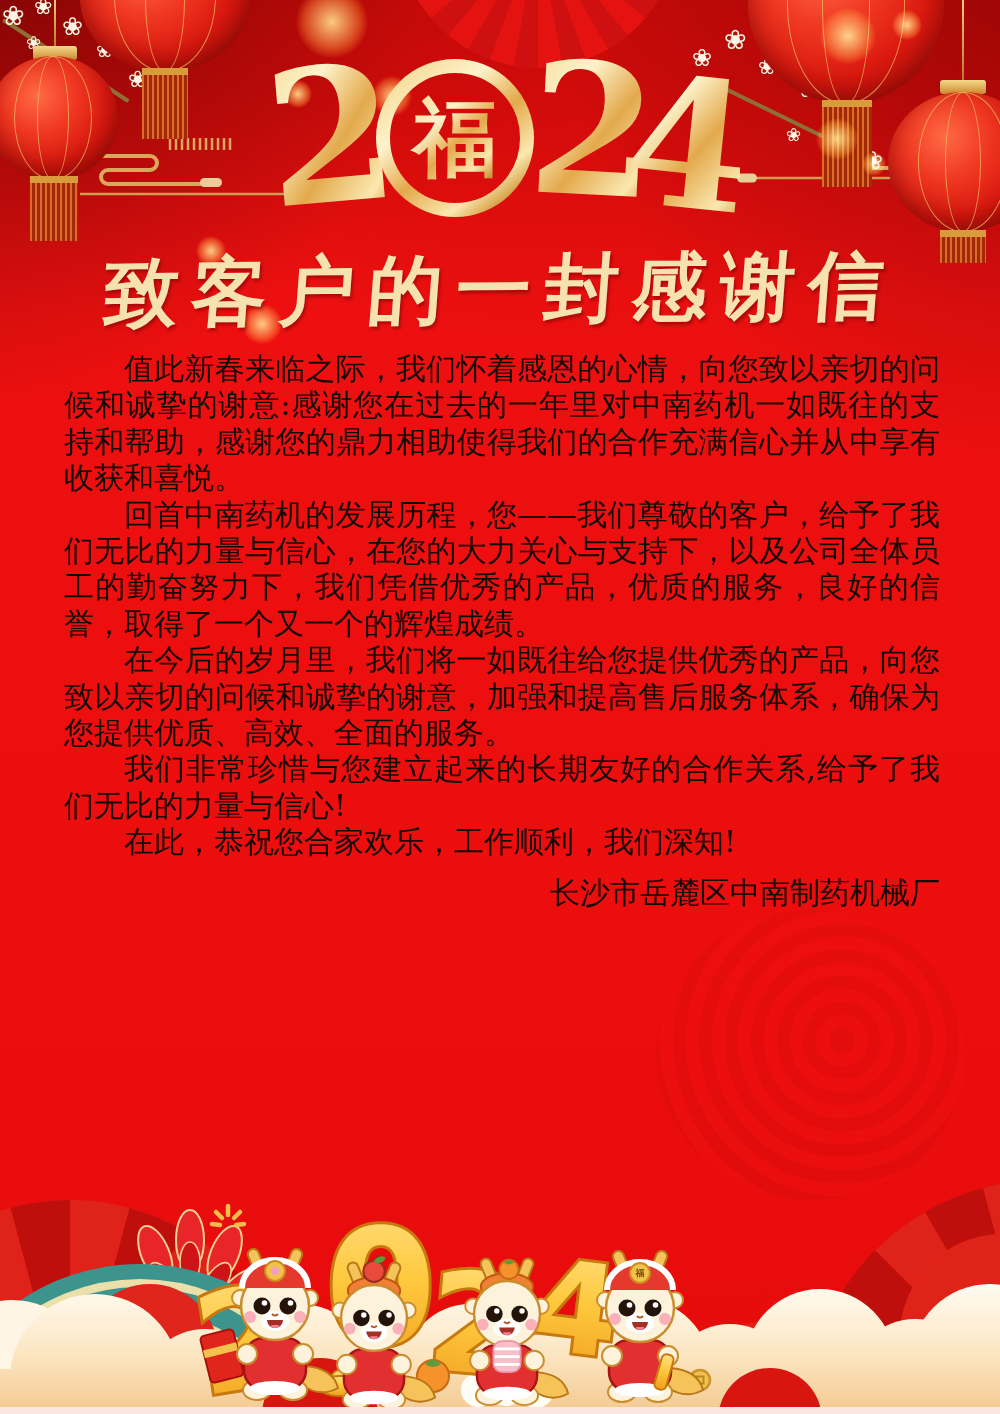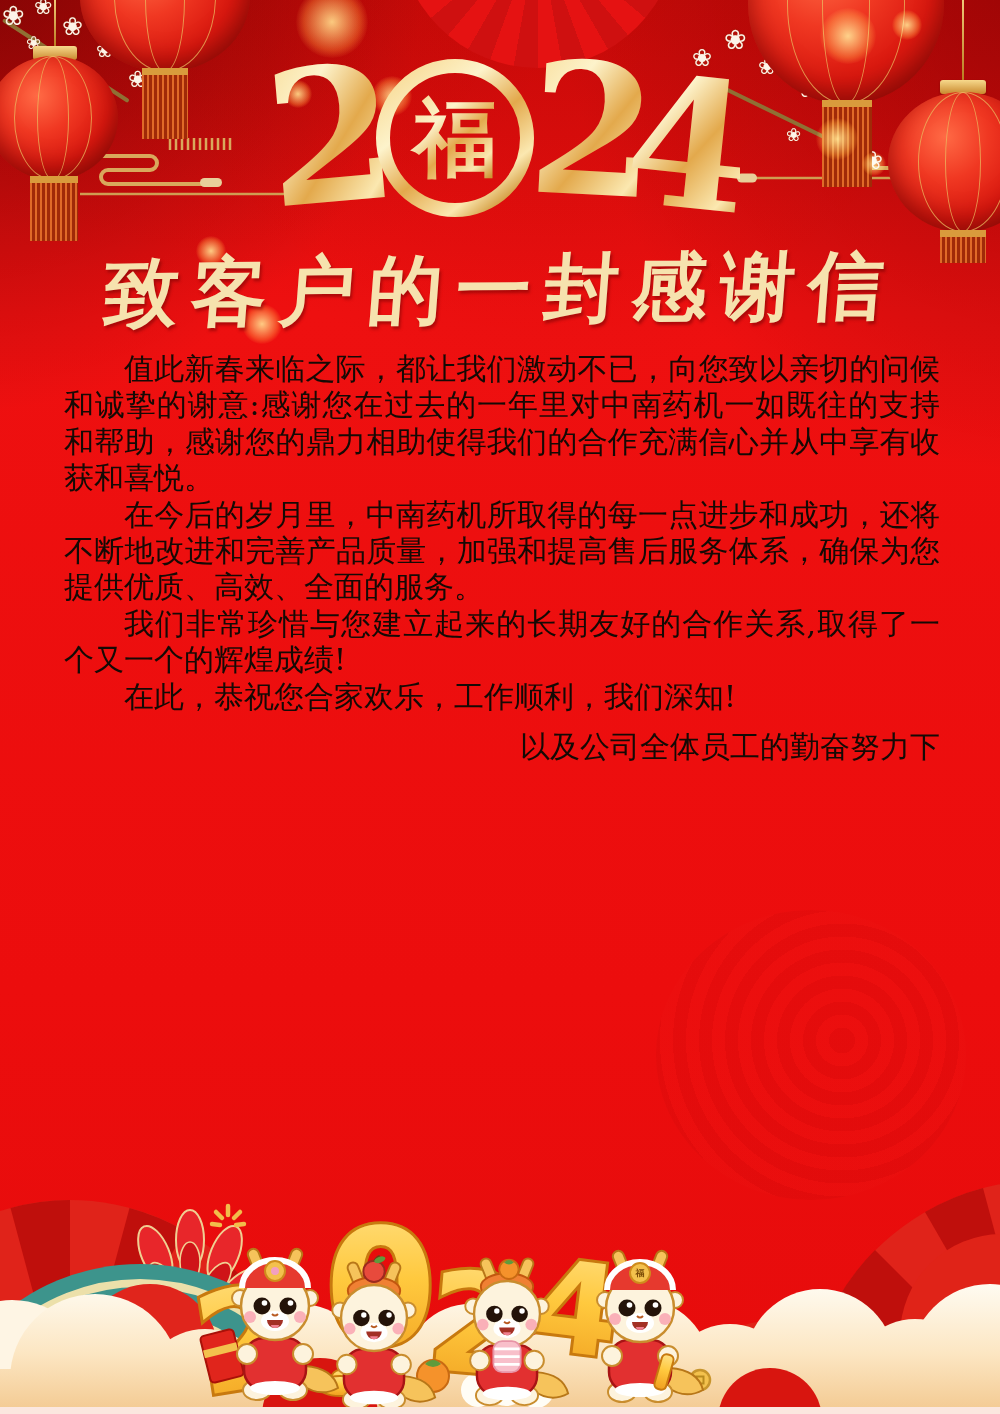--- a/index.html
+++ b/index.html
@@ -155,25 +155,26 @@
       <circle r="72" fill="none" stroke="url(#gg)" stroke-width="14"></circle>
       <text x="0" y="29" text-anchor="middle" font-size="84" font-weight="bold" fill="url(#gg)" font-family="DejaVu Sans, sans-serif">福</text>
     </g>
     <text x="264" y="152" font-family="DejaVu Serif, serif" font-weight="bold" font-size="182" fill="url(#gg)" transform="rotate(3 320 100)">2</text>
     <text x="362" y="165" font-family="DejaVu Serif, serif" font-weight="bold" font-size="178" fill="url(#gg)" transform="rotate(6 420 110)">4</text>
   </svg>
 
   <h1 class="main-title">致客户的一封感谢信</h1>
 
   <div class="letter">
-    <p class="indent">值此新春来临之际，都让我们激动不已，向您致以亲切的问候和诚挚的谢意:感谢您在过去的一年里对中南药机一如既往的支持和帮助，感谢您的鼎力相助使得我们的合作充满信心并从中享有收获和喜悦。</p>
-    <p class="indent">在今后的岁月里，中南药机所取得的每一点进步和成功，还将不断地改进和完善产品质量，加强和提高售后服务体系，确保为您提供优质、高效、全面的服务。</p>
-    <p class="indent">我们非常珍惜与您建立起来的长期友好的合作关系,取得了一个又一个的辉煌成绩!</p>
+    <p class="indent">值此新春来临之际，我们怀着感恩的心情，向您致以亲切的问候和诚挚的谢意:感谢您在过去的一年里对中南药机一如既往的支持和帮助，感谢您的鼎力相助使得我们的合作充满信心并从中享有收获和喜悦。</p>
+    <p class="indent">回首中南药机的发展历程，您——我们尊敬的客户，给予了我们无比的力量与信心，在您的大力关心与支持下，以及公司全体员工的勤奋努力下，我们凭借优秀的产品，优质的服务，良好的信誉，取得了一个又一个的辉煌成绩。</p>
+    <p class="indent">在今后的岁月里，我们将一如既往给您提供优秀的产品，向您致以亲切的问候和诚挚的谢意，加强和提高售后服务体系，确保为您提供优质、高效、全面的服务。</p>
+    <p class="indent">我们非常珍惜与您建立起来的长期友好的合作关系,给予了我们无比的力量与信心!</p>
     <p class="indent">在此，恭祝您合家欢乐，工作顺利，我们深知!</p>
-    <p class="signature">以及公司全体员工的勤奋努力下</p>
+    <p class="signature">长沙市岳麓区中南制药机械厂</p>
   </div>
 
   <svg class="band" viewBox="0 0 1000 250">
     <defs>
       <linearGradient id="cg" x1="0" y1="110" x2="0" y2="255" gradientUnits="userSpaceOnUse">
         <stop offset="0" stop-color="#fffef8"></stop>
           <stop offset="0.55" stop-color="#fce6c2"></stop>
         <stop offset="1" stop-color="#f2c68b"></stop>
       </linearGradient>
       <linearGradient id="ng" x1="0" y1="0" x2="0" y2="1">

